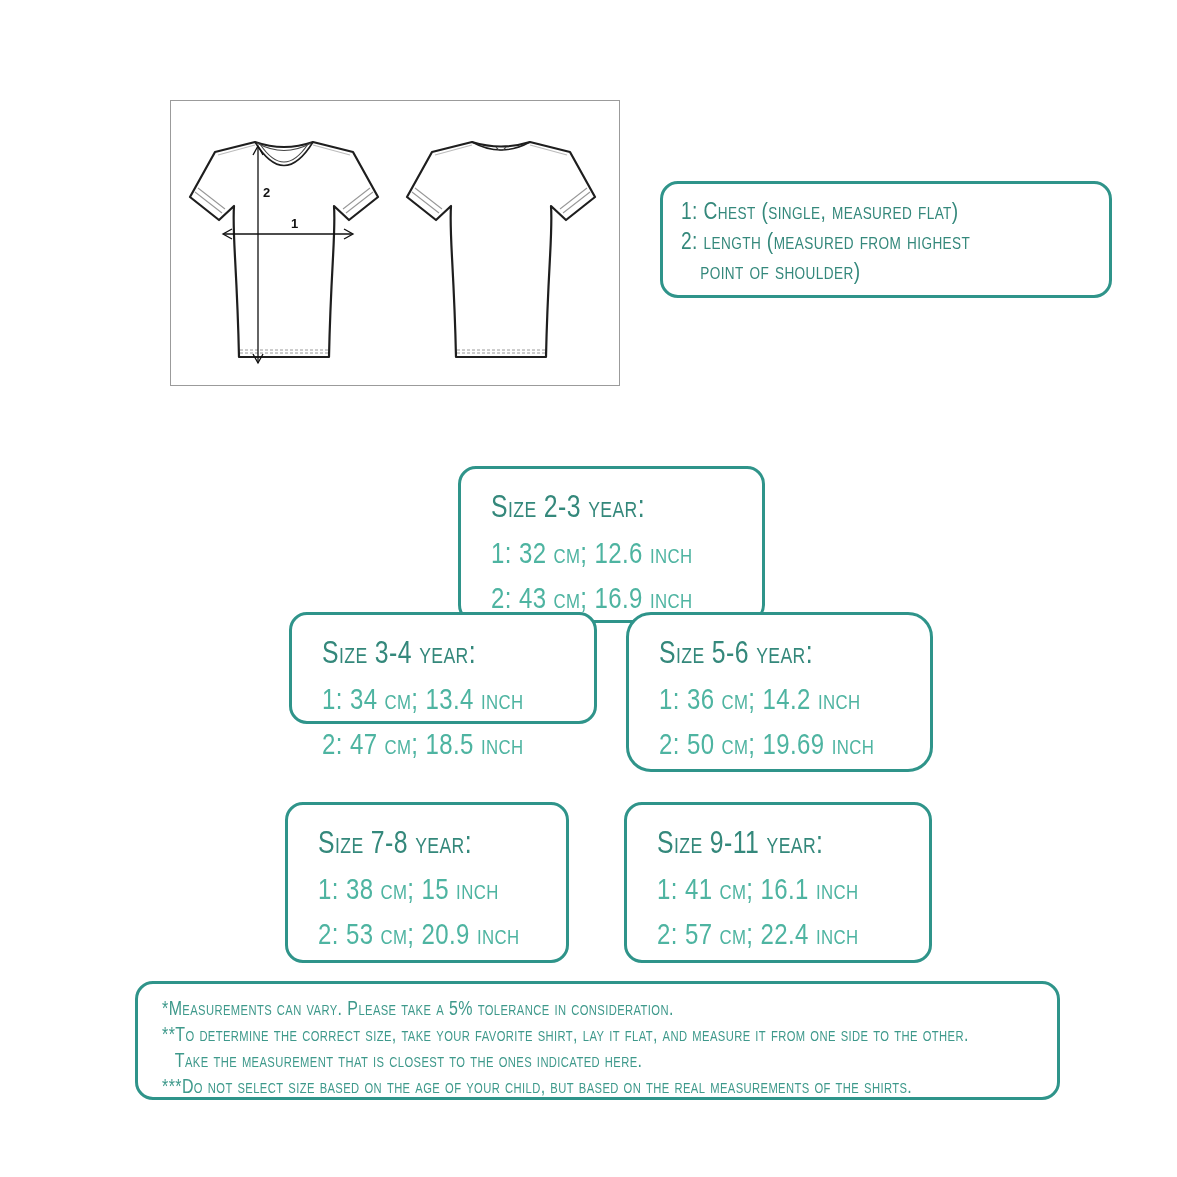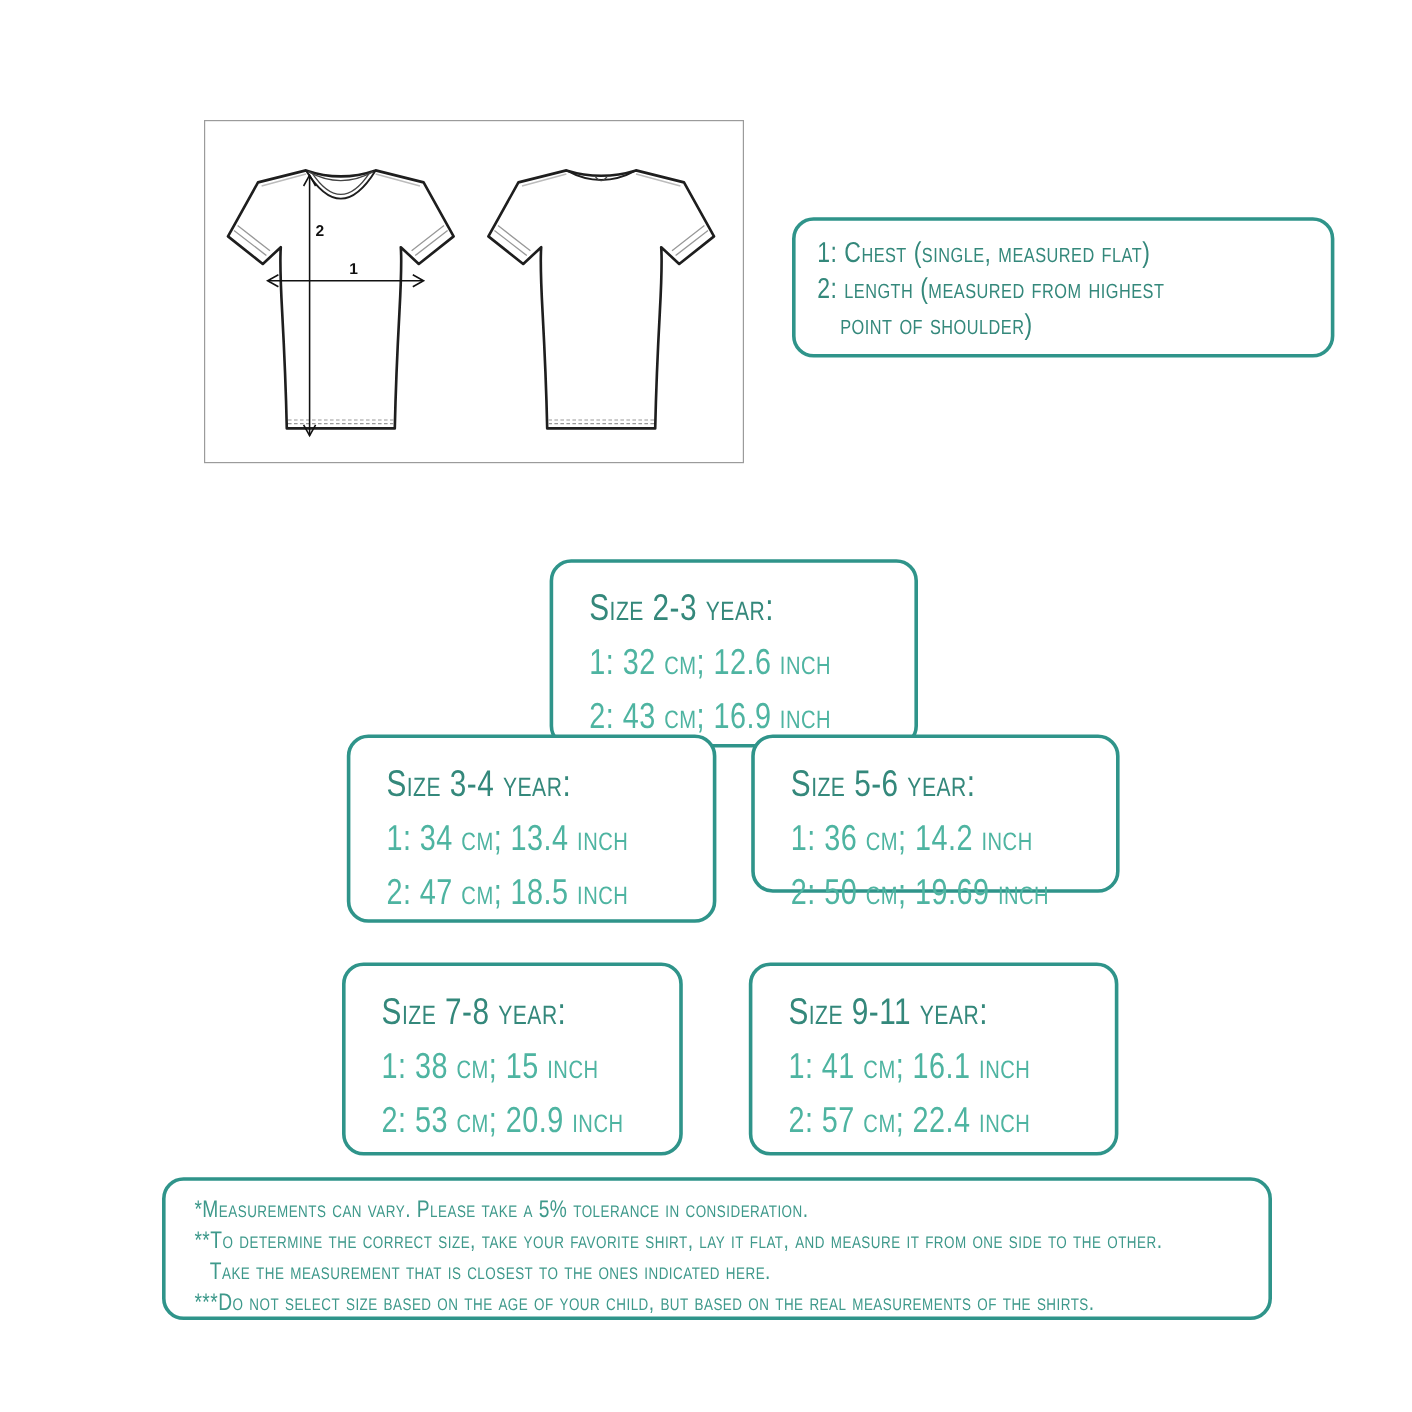--- a/index.html
+++ b/index.html
@@ -16,22 +16,22 @@
          background:#fff;box-sizing:border-box;}
   
   .legend{left:660px;top:181px;width:452px;height:117px;padding:12px 0 0 18px;}
   .legend .line{font-size:24px;line-height:30px;color:var(--dark,#34887B);}
   .legend .line.indent{padding-left:24px;}
   
   .card{padding:15px 0 0 30px;}
   .card .title{font-size:31px;line-height:46px;color:var(--dark,#34887B);font-weight:500;}
   .card .val{font-size:30px;line-height:45px;color:var(--light,#4EB4A1);}
   .c23 {left:458px;top:423px;width:307px;height:157px;margin-top:43px;}
-  .c34 {left:289px;top:612px;width:308px;height:157px;}
-  .c56 {left:626px;top:612px;width:307px;height:132px;}
+  .c34 {left:289px;top:612px;width:308px;height:112px;}
+  .c56 {left:626px;top:612px;width:307px;height:160px;border-radius:25px;}
   .c78 {left:285px;top:802px;width:284px;height:161px;}
   .c911{left:624px;top:802px;width:308px;height:161px;}
   
   .notes{left:135px;top:981px;width:925px;height:119px;padding:11px 0 0 24px;}
   .notes .line{font-size:20px;line-height:26px;color:var(--note,#3E998B);}
   .notes .line.indent{padding-left:16px;}
 </style>
 </head>
 <body style="--accent: #2F948A; --dark: #34887B; --light: #4EB4A1; --note: #3E998B;">
 

